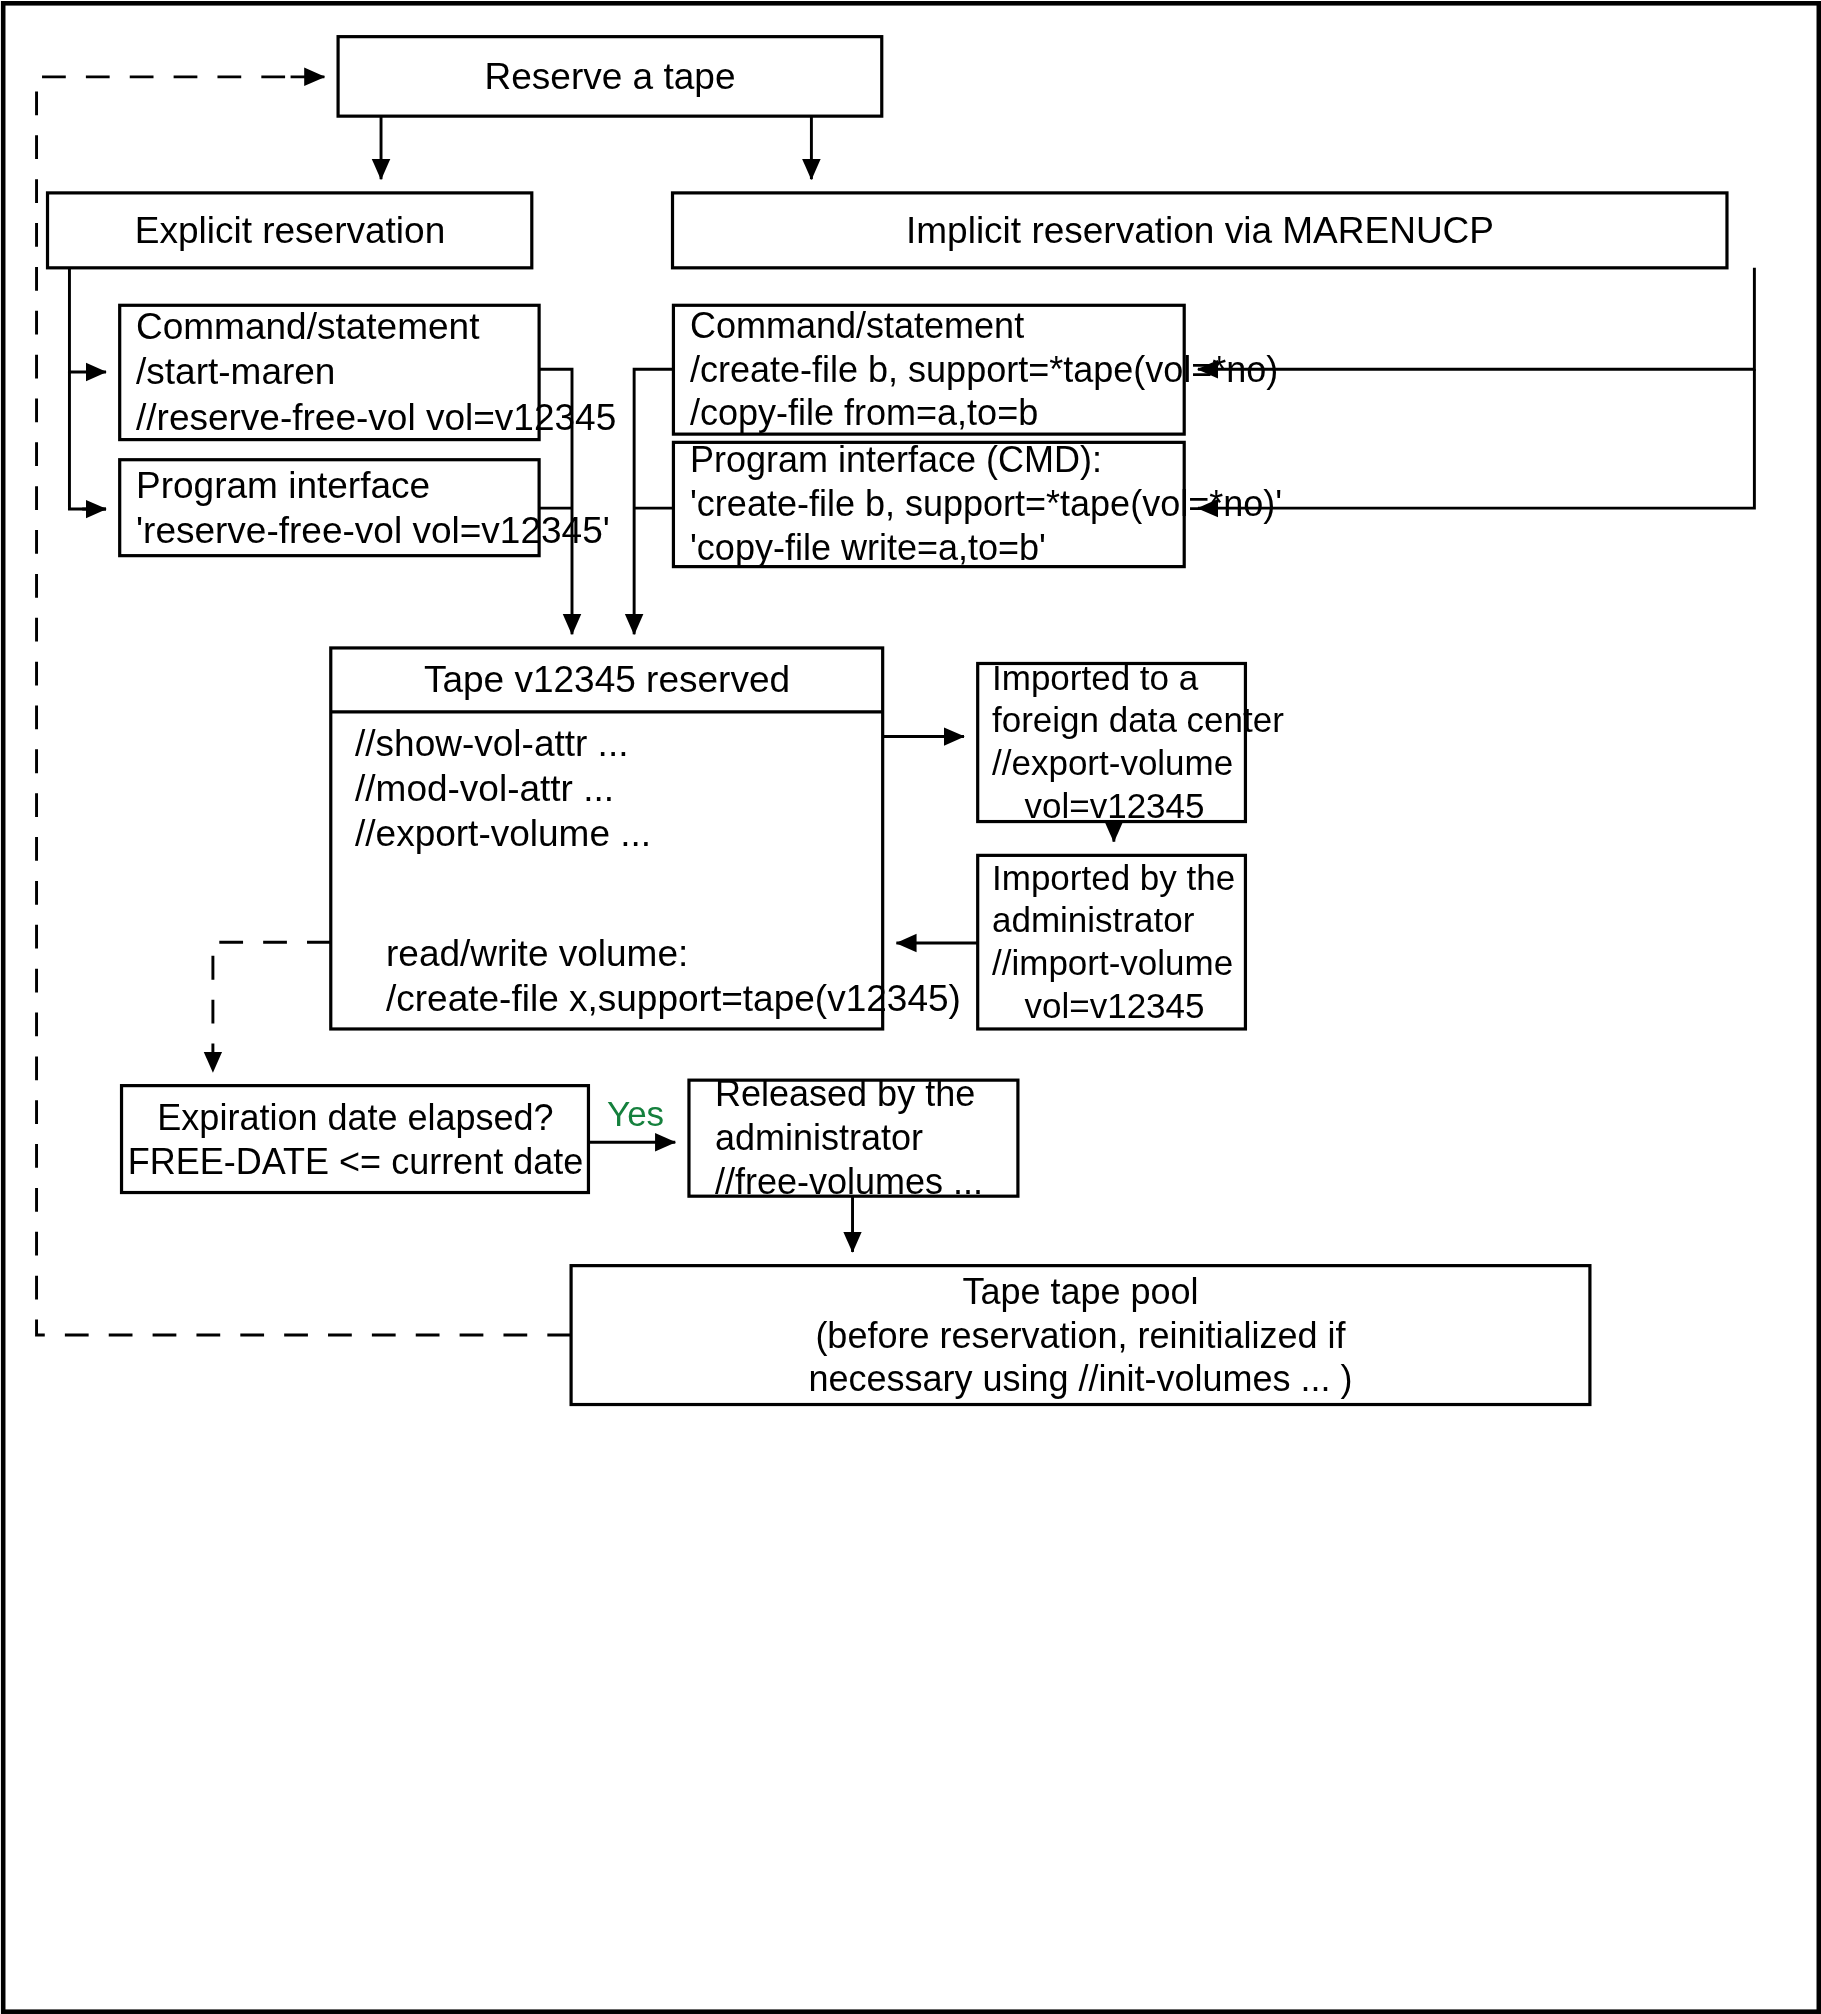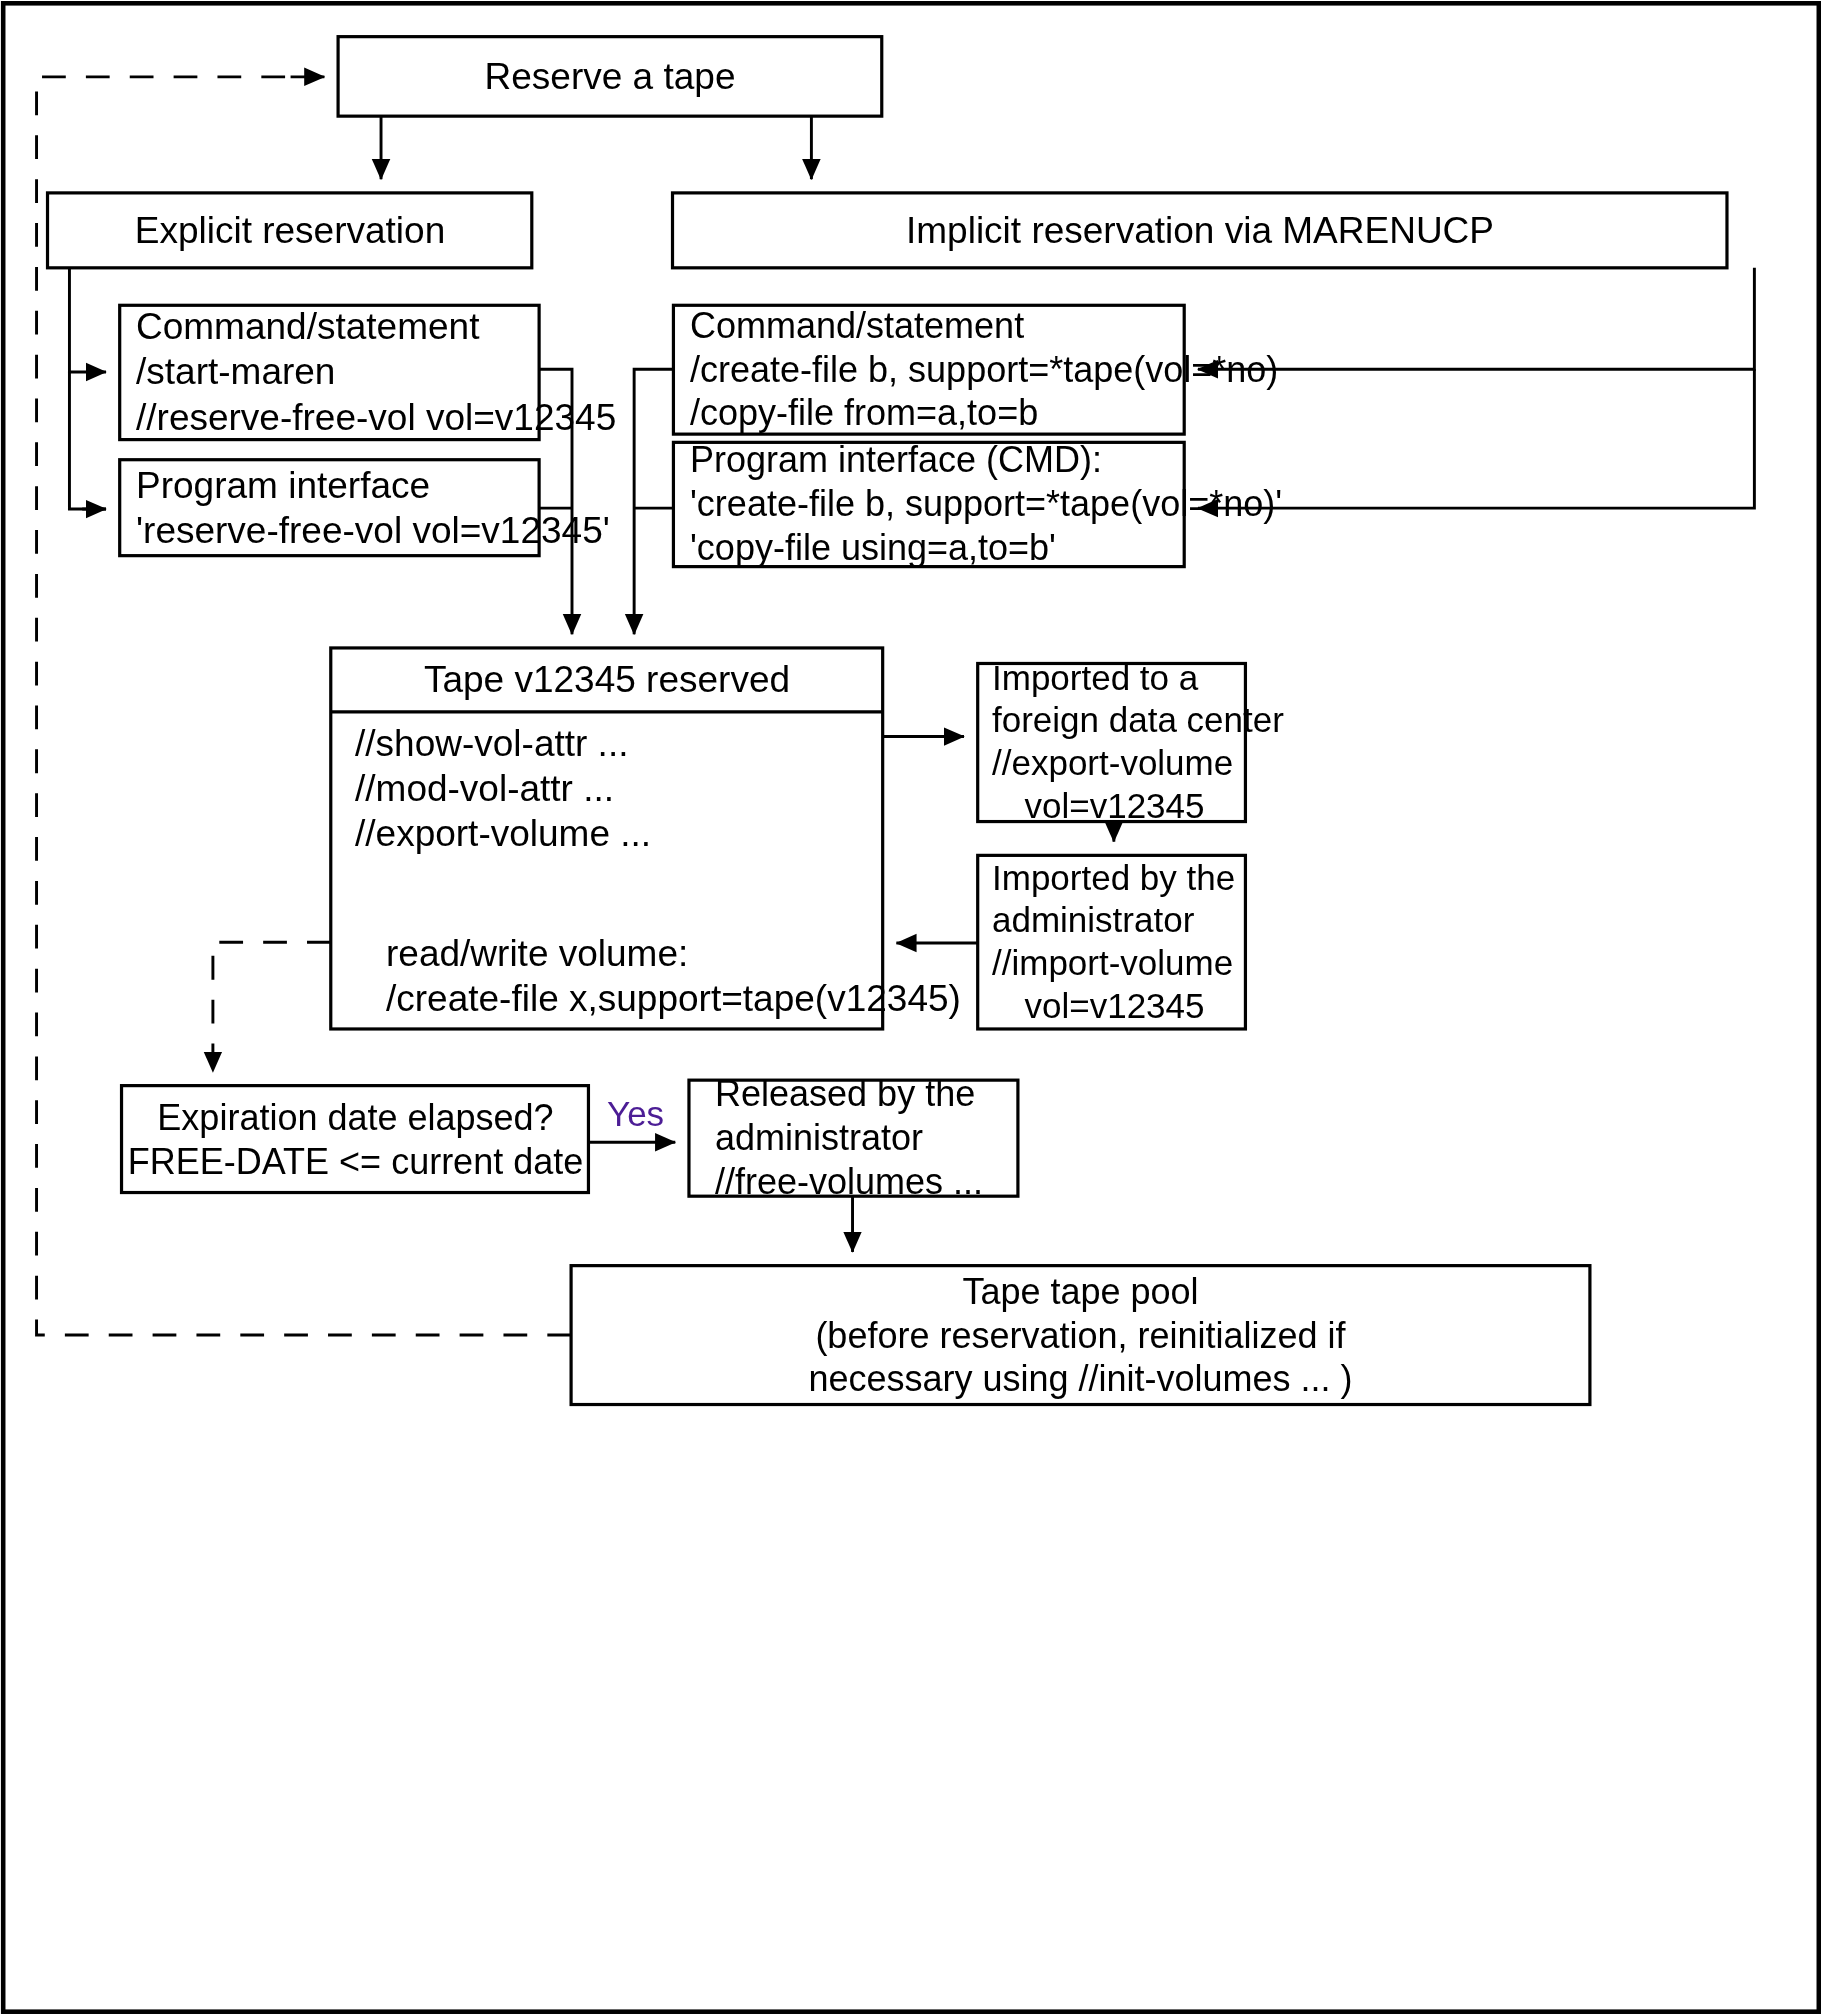--- a/index.html
+++ b/index.html
@@ -42,21 +42,21 @@
     display: flex;
     flex-direction: column;
     justify-content: flex-start;
   }
   .fs-40 { font-size: 37px; }
   .fs-39 { font-size: 36px; }
   .fs-38 { font-size: 35px; }
   .edge-label {
     position: absolute;
     font-size: 35px;
-    color: #4c1d95;
+    color: #15803d;
     white-space: nowrap;
   }
   .hit {
     position: absolute;
     box-sizing: border-box;
     background: transparent;
   }
 </style>
 </head>
 <body>
@@ -157,21 +157,21 @@
 
   <div class="node-text left t-center-v fs-39" style="left:690px; top:305px; width:494px; height:129px;">
     <span>Command/statement</span>
     <span>/create-file b, support=*tape(vol=*no)</span>
     <span>/copy-file from=a,to=b</span>
   </div>
 
   <div class="node-text left t-center-v fs-39" style="left:690px; top:442px; width:494px; height:124px;">
     <span>Program interface (CMD):</span>
     <span>'create-file b, support=*tape(vol=*no)'</span>
-    <span>'copy-file using=a,to=b'</span>
+    <span>'copy-file write=a,to=b'</span>
   </div>
 
   <div class="node-text ctr t-center-v fs-40" style="left:331px; top:648px; width:552px; height:64px;">
     <span>Tape v12345 reserved</span>
   </div>
 
   <div class="node-text left t-top-v fs-40" style="left:355px; top:721px; width:512px; height:146px;">
     <span>//show-vol-attr ...</span>
     <span>//mod-vol-attr ...</span>
     <span>//export-volume ...</span>

